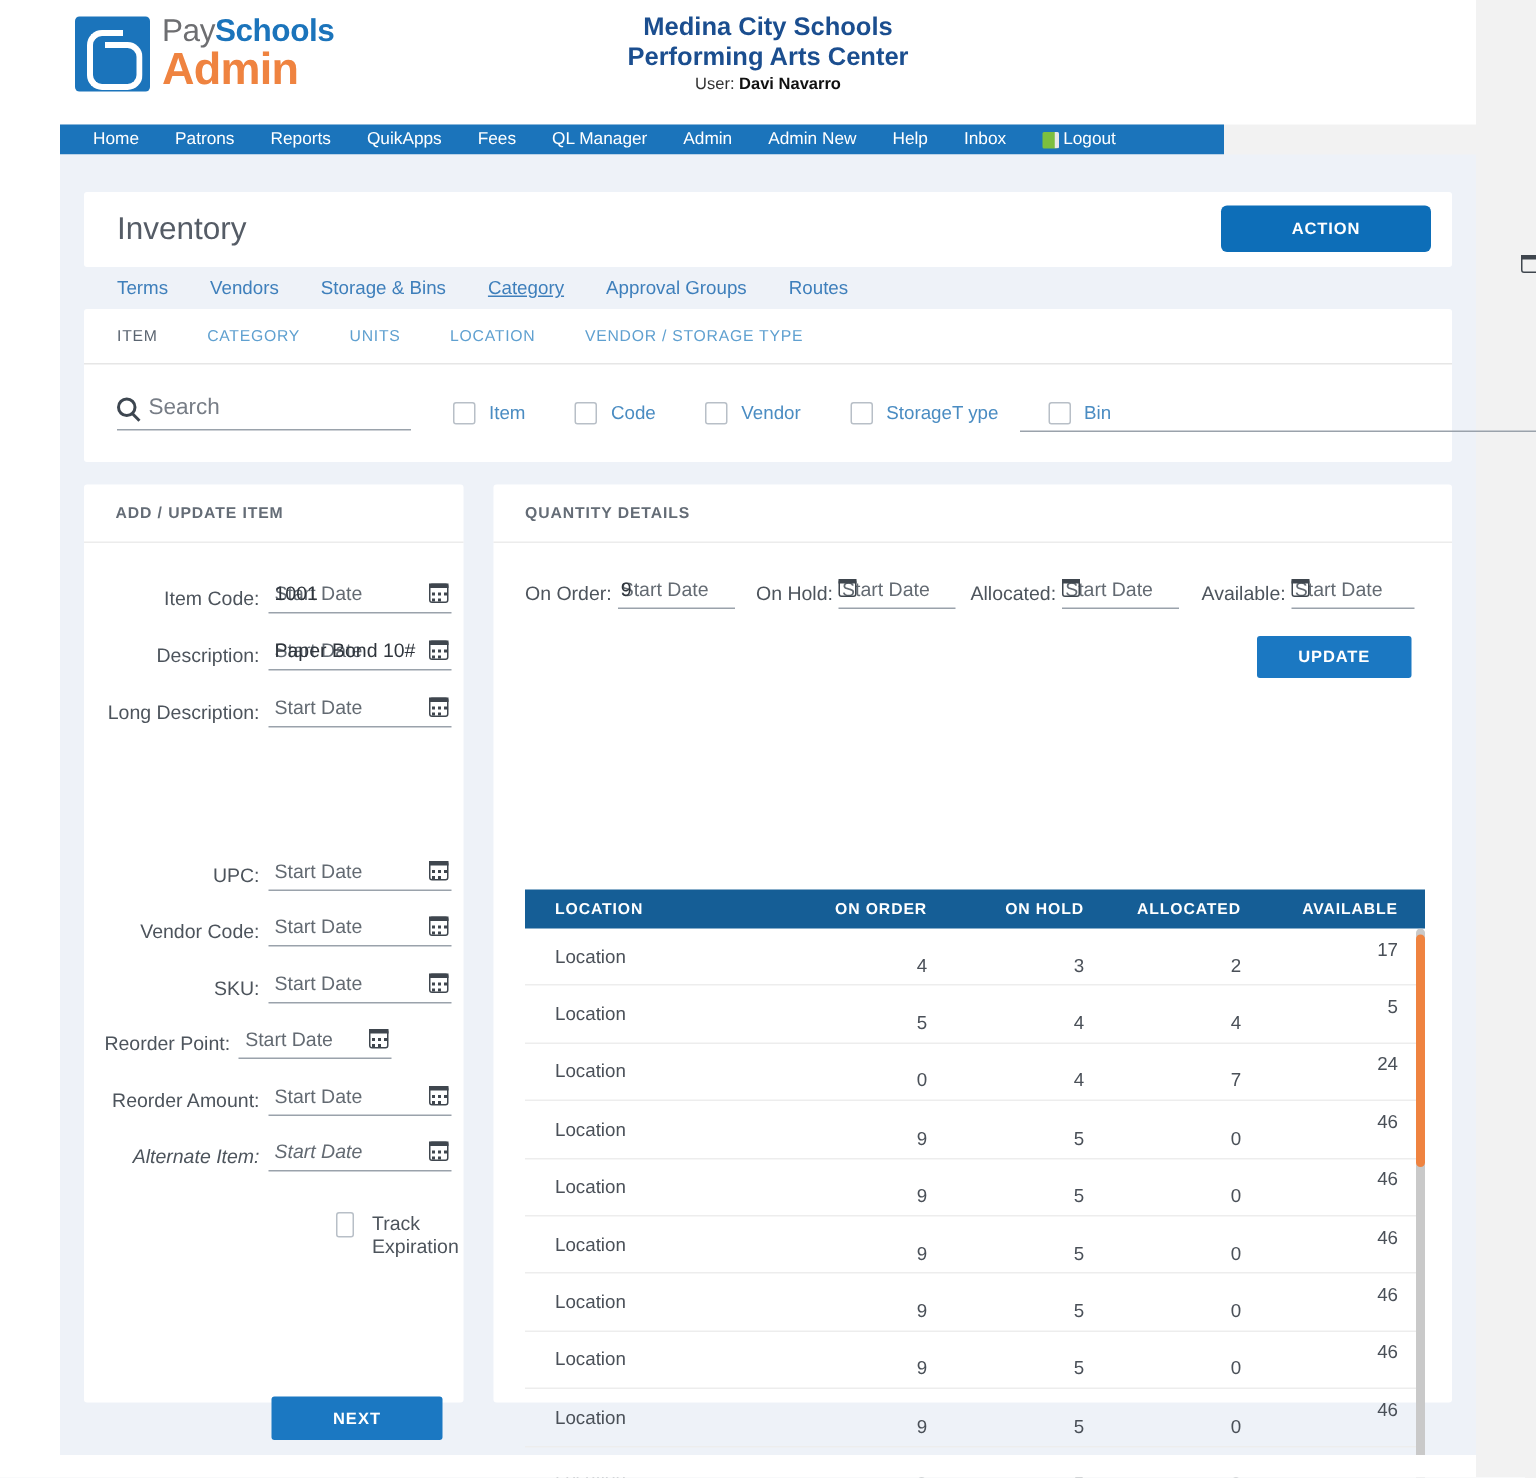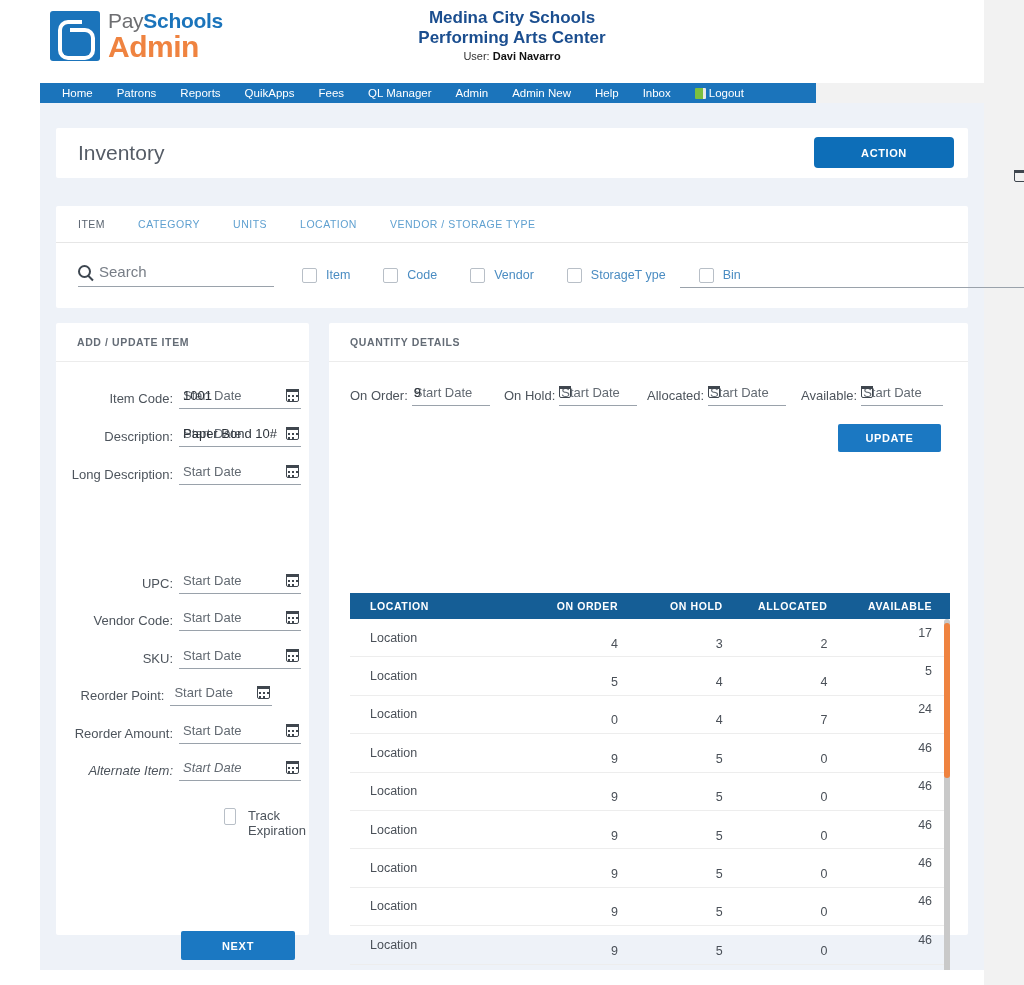--- a/index.html
+++ b/index.html
@@ -479,20 +479,28 @@
     </div>
   </div>
 
   <div class="content">
 
     <div class="title-card">
       <div class="page-title">Inventory</div>
       <button class="action-btn">ACTION</button>
     </div>
 
+    <div class="subnav">
+      <a href="#">Terms</a>
+      <a href="#">Vendors</a>
+      <a href="#">Storage &amp; Bins</a>
+      <a href="#" class="active">Category </a>
+      <a href="#">Approval Groups</a>
+      <a href="#">Routes</a>
+    </div>
 
     <div class="search-card">
       <div class="tabrow">
         <span class="tab sel">ITEM</span>
         <span class="tab">CATEGORY</span>
         <span class="tab">UNITS</span>
         <span class="tab">LOCATION</span>
         <span class="tab">VENDOR / STORAGE TYPE</span>
       </div>
       <div class="search-row">
@@ -571,21 +579,21 @@
       </div>
 
       <div class="frow" style="left:0px; top:320px; width:253px;">
         <div class="flabel" style="width:117px;">SKU:</div>
         <div class="fin" style="width:122px; margin-left:6px;">
           <span class="ftext">Start Date</span>
           <span class="cal-ic"></span>
         </div>
       </div>
 
-      <div class="frow" style="left:0px; top:357px; width:205px;margin-left:11px;">
+      <div class="frow" style="left:0px; top:357px; width:205px;">
         <div class="flabel" style="width:117px;">Reorder Point:</div>
         <div class="fin" style="width:122px; margin-left:6px;">
           <span class="ftext">Start Date</span>
           <span class="cal-ic"></span>
         </div>
       </div>
 
       <div class="frow" style="left:0px; top:395px; width:253px;">
         <div class="flabel" style="width:117px;">Reorder Amount:</div>
         <div class="fin" style="width:122px; margin-left:6px;">

